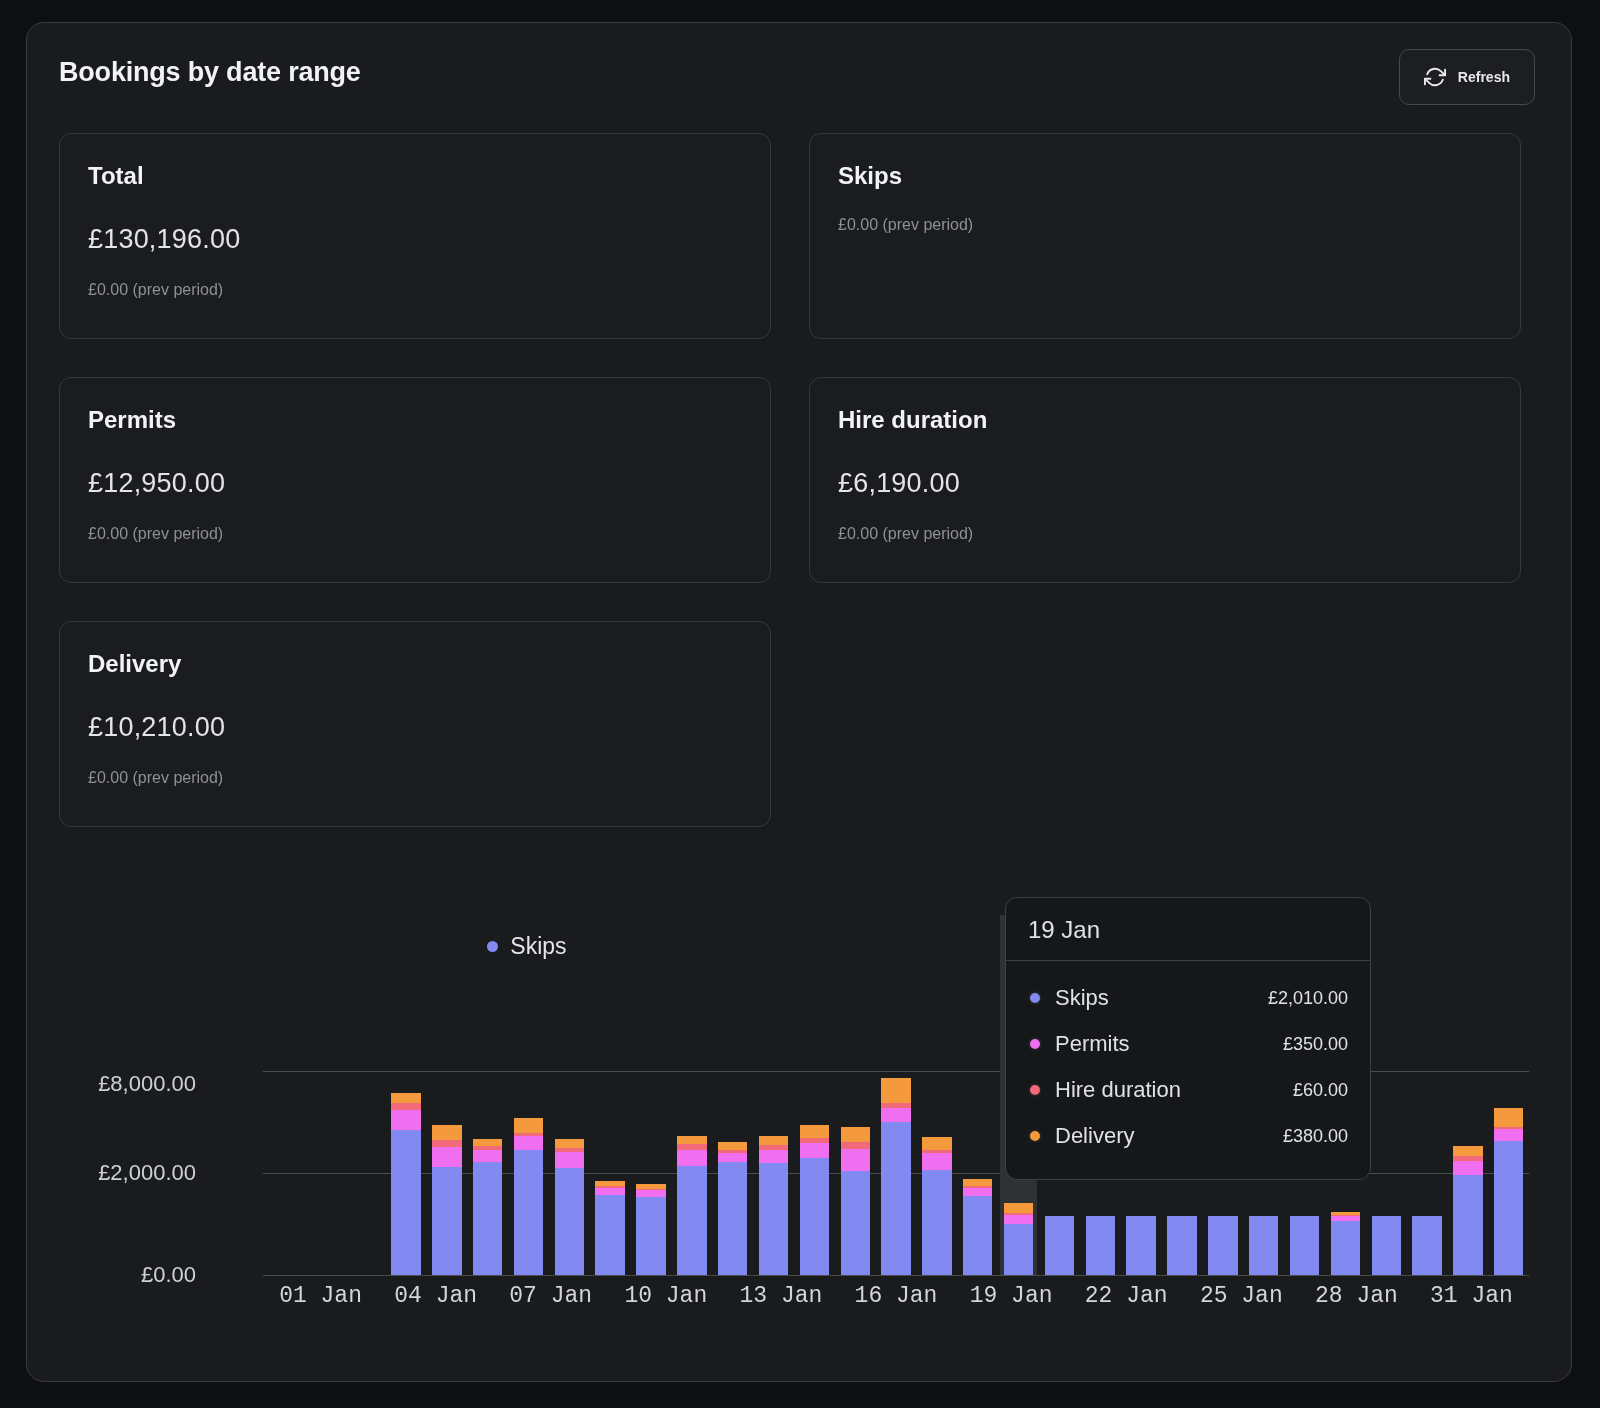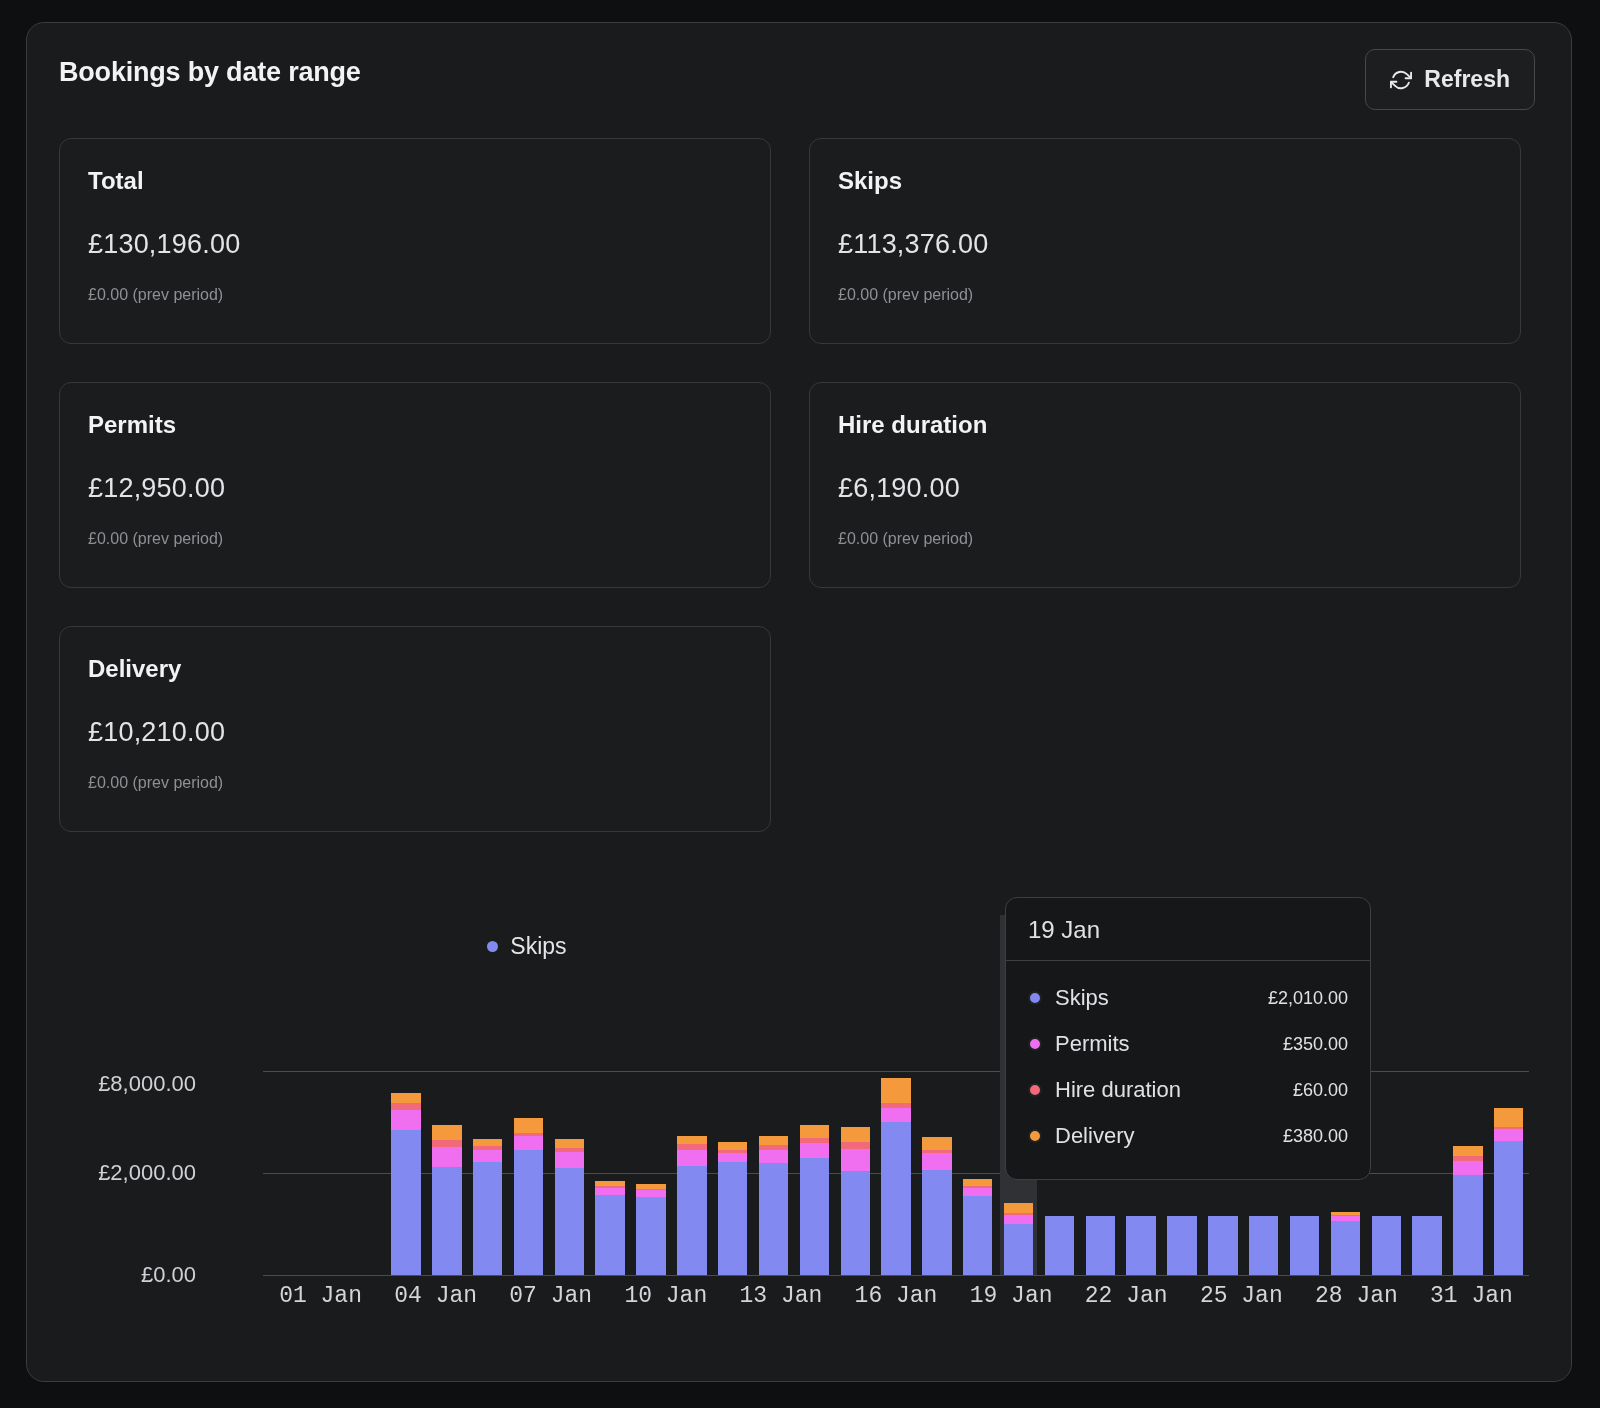--- a/index.html
+++ b/index.html
@@ -33,21 +33,21 @@
   }
   .refresh-btn {
     display: flex; align-items: center; gap: 12px;
     background: #1d1e20;
     border: 1px solid #46484d;
     border-radius: 10px;
     padding: 16px 24px;
     cursor: pointer;
     margin-top: -8px;
   }
-  .refresh-label { font-size: 23px; font-weight: 700; color: #e8e9eb; }
+  .refresh-label { font-size: 14px; font-weight: 700; color: #e8e9eb; }
   .refresh-icon { width: 22px; height: 22px; display: block; }
 
   
   .cards {
     display: grid;
     grid-template-columns: 712px 712px;
     gap: 38px;
     padding: 28px 32px 0 32px;
   }
   .card {
@@ -171,21 +171,20 @@
     </div>
 
     <div class="cards">
       <div class="card">
         <div class="card-title">Total</div>
         <div class="card-value">£130,196.00</div>
         <div class="card-prev">£0.00 (prev period)</div>
       </div>
       <div class="card">
         <div class="card-title">Skips</div>
-        <div class="card-value">£113,376.00</div>
         <div class="card-prev">£0.00 (prev period)</div>
       </div>
       <div class="card">
         <div class="card-title">Permits</div>
         <div class="card-value">£12,950.00</div>
         <div class="card-prev">£0.00 (prev period)</div>
       </div>
       <div class="card">
         <div class="card-title">Hire duration</div>
         <div class="card-value">£6,190.00</div>

